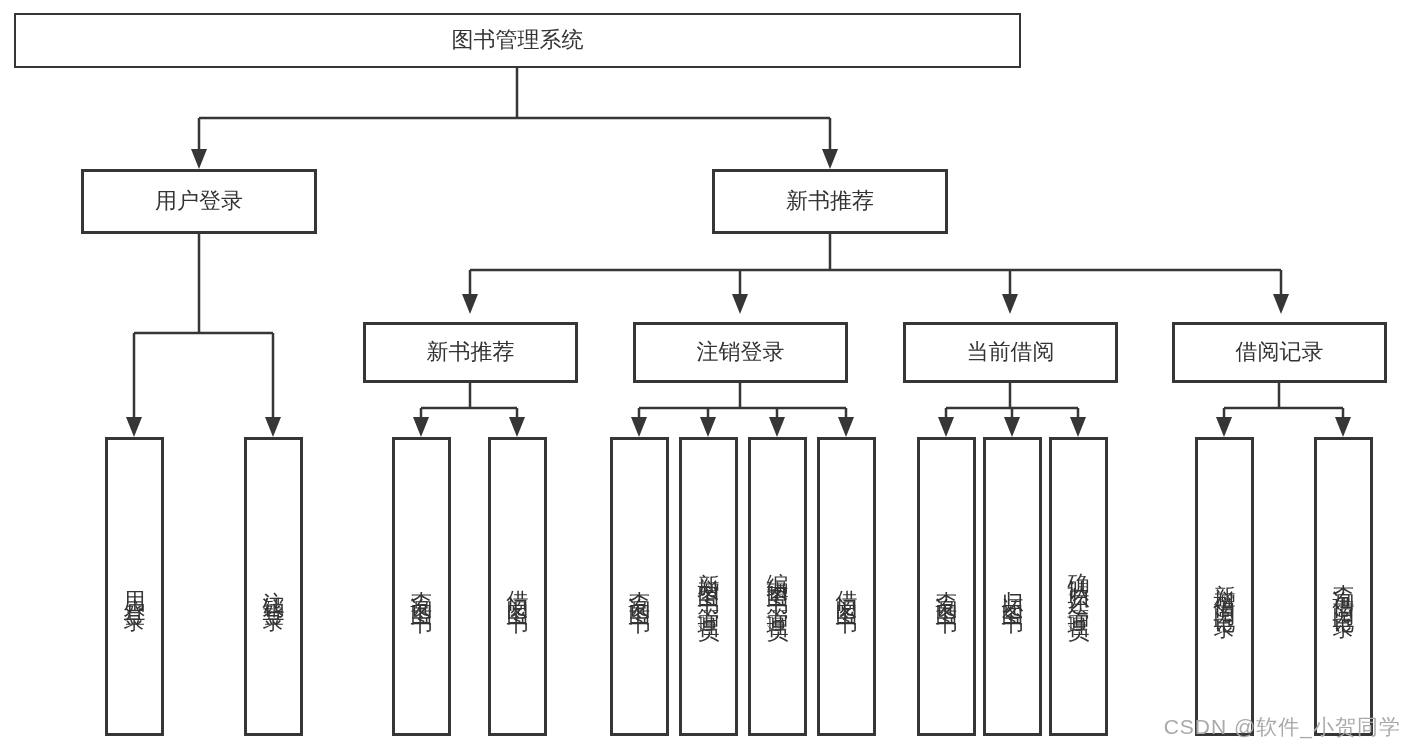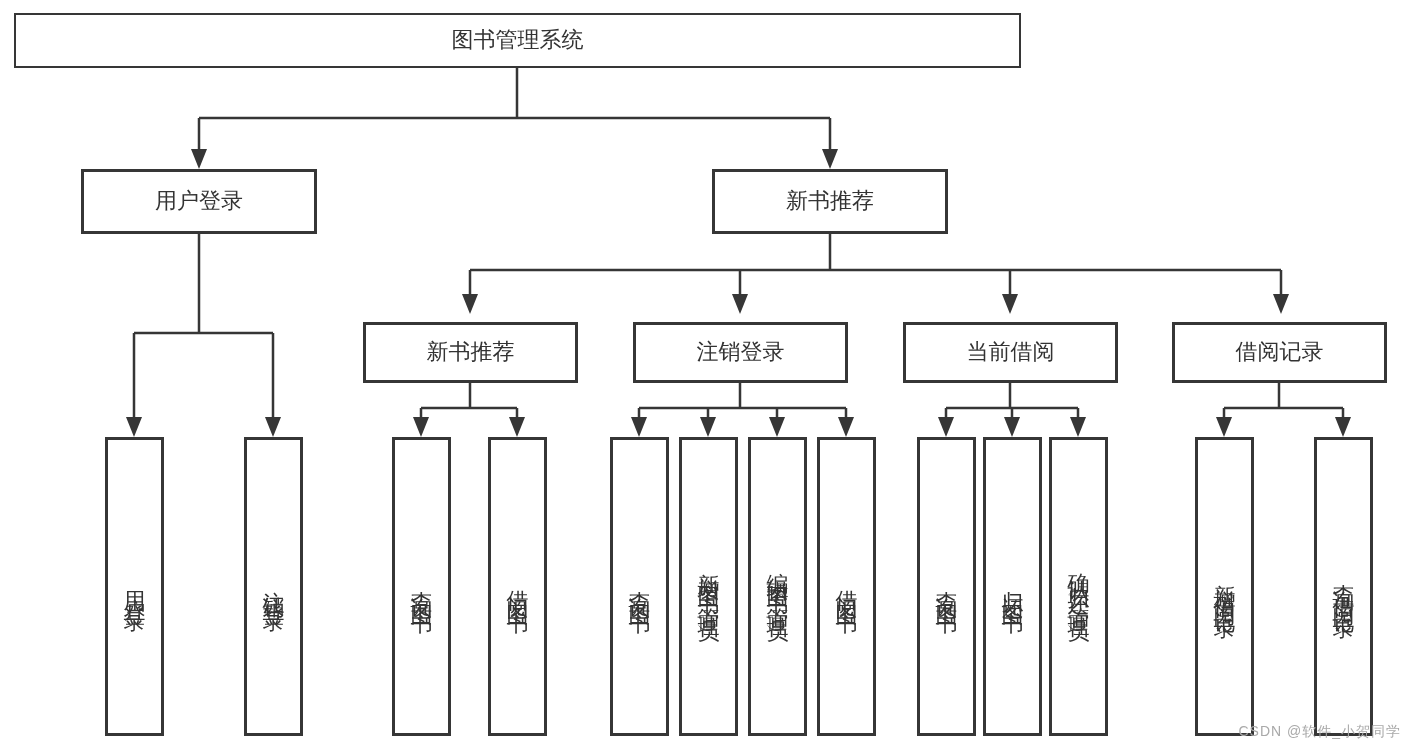--- a/index.html
+++ b/index.html
@@ -24,21 +24,21 @@
   .box.root{border-width:2px;left:14px;top:13px;width:1007px;height:55px;}
   .lv2{top:169px;width:236px;height:65px;}
   .lv3{top:322px;width:215px;height:61px;}
   .col{top:437px;width:59px;height:299px;}
   .vtext{
     writing-mode:vertical-rl;text-orientation:mixed;
     letter-spacing:7px;line-height:1;white-space:nowrap;
   }
   .watermark{
     position:absolute;right:4px;bottom:6px;z-index:3;
-    color:var(--wm);font-size:14px;letter-spacing:1px;
+    color:var(--wm);font-size:21px;letter-spacing:1px;
   }
 </style>
 </head>
 <body>
 
 <div class="canvas">
 
   <svg class="wires" width="1405" height="747" viewBox="0 0 1405 747" aria-hidden="true">
 
     <path d="M517 68 V118 M199 118 H830 M199 118 V152 M830 118 V152"></path>

